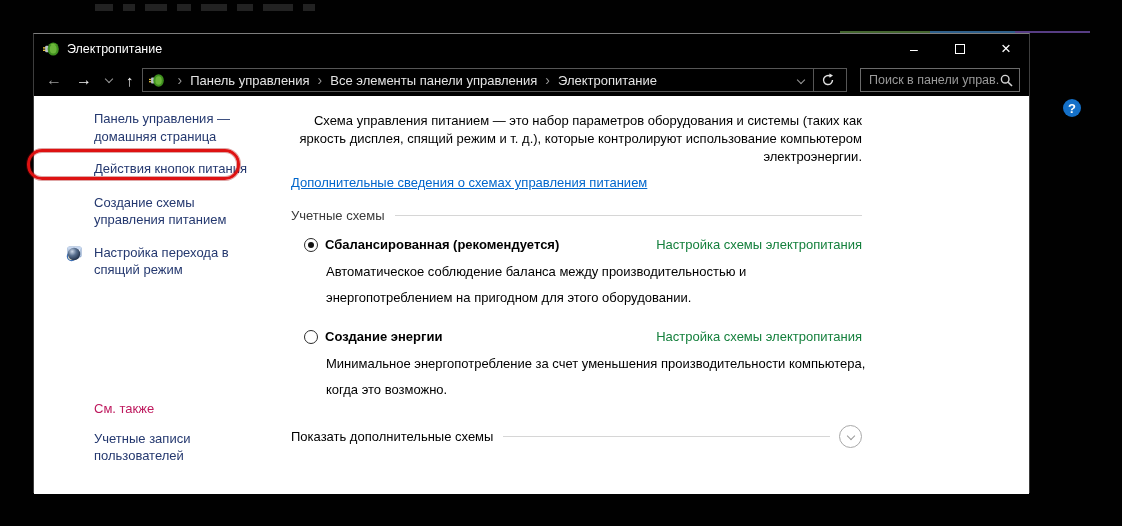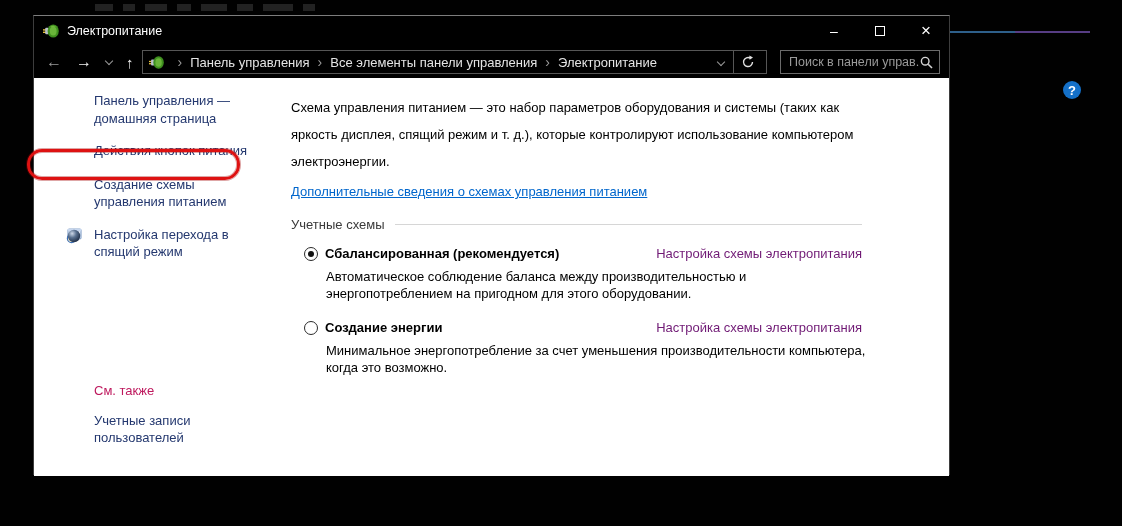--- a/index.html
+++ b/index.html
@@ -6,21 +6,21 @@
   html,body { background:#000; }
   body { font-family:"Liberation Sans","DejaVu Sans",sans-serif; }
   .stage { position:relative; width:1122px; height:526px; background:#010101; overflow:hidden; }
 
   
   .bg-marks { position:absolute; left:95px; top:4px; height:8px; display:flex; gap:10px; }
   .bg-marks i { display:block; height:7px; background:#222; }
   .accent-strip { position:absolute; top:31px; height:2px; }
 
   
-  .window { position:absolute; left:33px; top:15px; width:917px; height:460px;
+  .window { position:absolute; left:33px; top:33px; width:997px; height:460px;
             background:#fff; border:1px solid #3d3d3d; border-top:1px solid #7d7d7d; }
 
   
   .titlebar { height:30px; background:#000; display:flex; align-items:center; padding-left:9px; }
   .titlebar .app-icon { width:16px; height:16px; margin-right:8px; flex:0 0 auto; }
   .titlebar .title { color:#fff; font-size:12.5px; }
   .win-controls { margin-left:auto; display:flex; height:100%; }
   .win-btn { width:46px; height:100%; display:flex; align-items:center; justify-content:center;
              color:#fff; font-size:14px; cursor:default; }
   .glyph-max { width:10px; height:10px; border:1px solid #fff; display:block; }
@@ -49,34 +49,34 @@
   
   .content { position:relative; height:398px; background:#fff; }
   .sidebar { position:absolute; left:27px; top:14px; width:200px; font-size:13px; }
   .side-item { position:relative; color:#24386f; line-height:17.5px; margin-bottom:15px;
                padding-left:33px; cursor:pointer; }
   .side-item .s-icon { position:absolute; left:5px; top:1px; width:17px; height:17px; }
   .see-also { color:#be185d; margin:122px 0 14px 0; padding-left:33px; }
 
   .main { position:absolute; left:257px; top:16px; width:571px; color:#000; font-size:13px; }
   .main h1 { font-size:18px; font-weight:normal; color:#1274b8; margin-bottom:12px; }
-  .main .desc { line-height:27px; }
+  .main .desc { line-height:18px;text-align:right; }
   .more-link { display:inline-block; color:#0066cc; text-decoration:underline; margin-top:9px; cursor:pointer; }
   .group-row { display:flex; align-items:center; margin-top:18px; color:#3a3a3a; }
   .group-row .rule { flex:1; height:1px; background:#d6d6d6; margin-left:10px; }
 
   .plan { margin:14px 0 0 13px; }
   .plan-head { display:flex; align-items:center; }
   .radio { width:14px; height:14px; border:1px solid #2b2b2b; border-radius:50%; margin-right:7px;
            position:relative; flex:0 0 auto; background:#fff; }
   .radio.checked::after { content:""; position:absolute; left:3px; top:3px; width:6px; height:6px;
            border-radius:50%; background:#111; }
   .plan-name { font-weight:bold; }
-  .plan-link { margin-left:auto; color:#701a75; cursor:pointer; }
-  .plan-desc { margin:7px 0 18px 22px; line-height:17px; width:540px; }
+  .plan-link { margin-left:auto; color:#15803d; cursor:pointer; }
+  .plan-desc { margin:7px 0 18px 22px; line-height:26px; width:540px; }
 
   .show-more { display:flex; align-items:center; margin-top:22px; }
   .show-more .rule { flex:1; height:1px; background:#d6d6d6; margin:0 9px 0 10px; }
   .expander { width:23px; height:23px; border:1px solid #a9a9a9; border-radius:50%;
               display:flex; align-items:center; justify-content:center; cursor:pointer; }
   .expander .chev { border-color:#9a9a9a; margin:-2px 0 0 0; }
 
   .help-icon { position:absolute; left:1029px; top:3px; width:18px; height:18px; border-radius:50%;
                background:#1470c8; color:#fff; font-size:13px; font-weight:bold; display:flex;
                align-items:center; justify-content:center; cursor:pointer; }
@@ -232,20 +232,27 @@
 
         <div class="plan">
           <div class="plan-head">
             <span class="radio"></span>
             <span class="plan-name">Создание энергии</span>
             <a class="plan-link">Настройка схемы электропитания</a>
           </div>
           <div class="plan-desc">Минимальное энергопотребление за счет уменьшения производительности компьютера, когда это возможно.</div>
         </div>
 
+        <div class="show-more">
+          <span>Показать дополнительные схемы</span>
+          <span class="rule"></span>
+          <span class="expander">
+            <span class="chev"></span>
+          </span>
+        </div>
       </div>
 
       <div class="help-icon">
         <span>?</span>
       </div>
     </div>
   </div>
 
   <div class="annotation"></div>
 </div>

